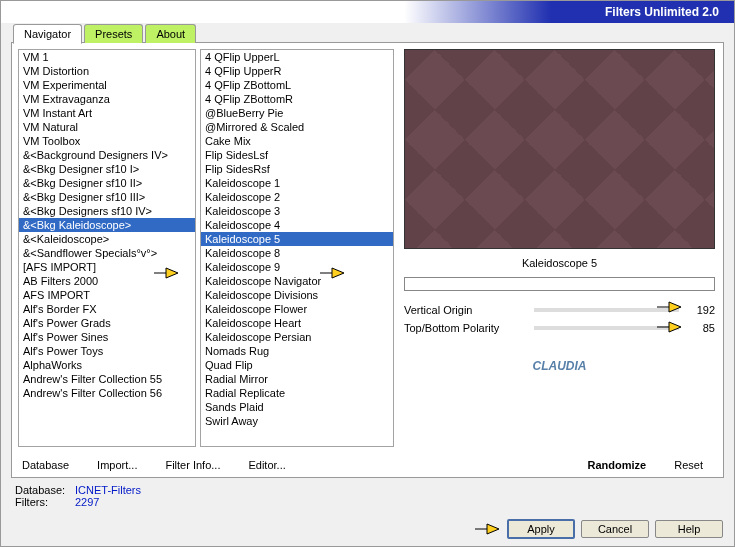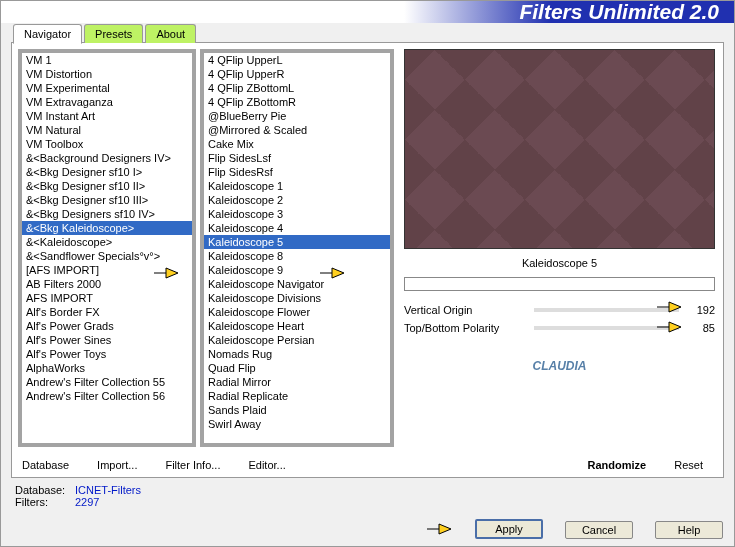--- a/index.html
+++ b/index.html
@@ -1,23 +1,23 @@
 <!DOCTYPE html>
 <html><head>
 <meta charset="utf-8">
 <style>
 * { margin: 0; padding: 0; box-sizing: border-box; font-family: Tahoma, Arial, sans-serif; font-size: 11px; }
 body { background: #f0f0f0; width: 735px; height: 547px; overflow: hidden; border: 1px solid #999; }
 .header { background: linear-gradient(to right, #fff 0%, #fff 55%, #2030b0 75%, #2030b0 100%); height: 22px; display: flex; align-items: center; justify-content: flex-end; padding-right: 15px; }
-.header-title { color: #fff; font-weight: bold; font-style: italic; font-size: 21px; }
+.header-title { color: #fff; font-weight: bold; font-size: 12px; }
 .tabs { display: flex; padding-left: 12px; position: relative; top: 1px; z-index: 2; align-items: flex-end; }
 .tab { border: 1px solid #999; border-bottom: none; padding: 3px 10px; background: #bef264; border-radius: 3px 3px 0 0; margin-right: 2px; cursor: pointer; }
 .tab.active { background: #fff; border-bottom: 1px solid #fff; margin-bottom: -1px; }
 .main-panel { margin: 0 10px; border: 1px solid #999; background: #fff; height: 436px; display: flex; position: relative; }
-.list-col { border: 4px solid #a3a3a3; margin: 6px 2px 30px 6px; overflow-y: scroll; overflow-x: hidden; background: #fff; }
+.list-col { border: 1px solid #a3a3a3; margin: 6px 2px 30px 6px; overflow-y: scroll; overflow-x: hidden; background: #fff; }
 .list-col.col1 { width: 178px; }
 .list-col.col2 { width: 194px; margin-left: 2px; }
 .list-item { padding: 1px 4px; white-space: nowrap; cursor: pointer; color: #000; }
 .list-item.selected { background: #316ac5; color: #fff; }
 .right-panel { flex: 1; padding: 6px 8px 30px 8px; display: flex; flex-direction: column; }
 .preview { width: 100%; height: 200px; background:
   linear-gradient(135deg, rgba(90,60,65,0.6) 25%, transparent 25%) 0 0/60px 60px,
   linear-gradient(225deg, rgba(90,60,65,0.6) 25%, transparent 25%) 0 0/60px 60px,
   linear-gradient(315deg, rgba(90,60,65,0.6) 25%, transparent 25%) 0 0/60px 60px,
   linear-gradient(45deg, rgba(90,60,65,0.6) 25%, transparent 25%) 0 0/60px 60px,
@@ -30,21 +30,21 @@
 .param-slider { flex: 1; height: 4px; background: #ddd; position: relative; margin-right: 6px; }
 .param-value { width: 30px; text-align: right; }
 .watermark { text-align: center; margin-top: 22px; font-style: italic; color: #5880a8; font-size: 12px; font-weight: bold; text-shadow: 1px 1px 0 #fff, -1px -1px 0 #fff; }
 .bottom-links { position: absolute; bottom: 6px; left: 10px; right: 10px; display: flex; }
 .link { color: #000; margin-right: 28px; cursor: pointer; }
 .link-right { margin-left: auto; font-weight: bold; }
 .footer-info { margin: 6px 14px; }
 .footer-row { display: flex; }
 .footer-label { width: 60px; }
 .footer-val { color: #0018c8; }
-.footer-buttons { position: absolute; bottom: 8px; right: 12px; display: flex; gap: 22px; align-items: flex-end; }
+.footer-buttons { position: absolute; bottom: 8px; right: 12px; display: flex; gap: 6px; align-items: center; }
 .btn { border: 1px solid #888; background: #ece9d8; padding: 2px 0; width: 68px; text-align: center; border-radius: 2px; cursor: pointer; }
 .btn.primary { border: 2px solid #4a6ea8; }
 ::-webkit-scrollbar { width: 16px; }
 ::-webkit-scrollbar-track { background: #f0f0f0; border: 1px solid #ccc; }
 ::-webkit-scrollbar-thumb { background: #c8d4ea; border: 1px solid #99aed6; }
 ::-webkit-scrollbar-button { background: #dce4f2; border: 1px solid #99aed6; height: 16px; }
 .pointer { position: absolute; width: 28px; height: 20px; pointer-events: none; }
 .pointer svg { width: 100%; height: 100%; }
 </style>
 </head>

